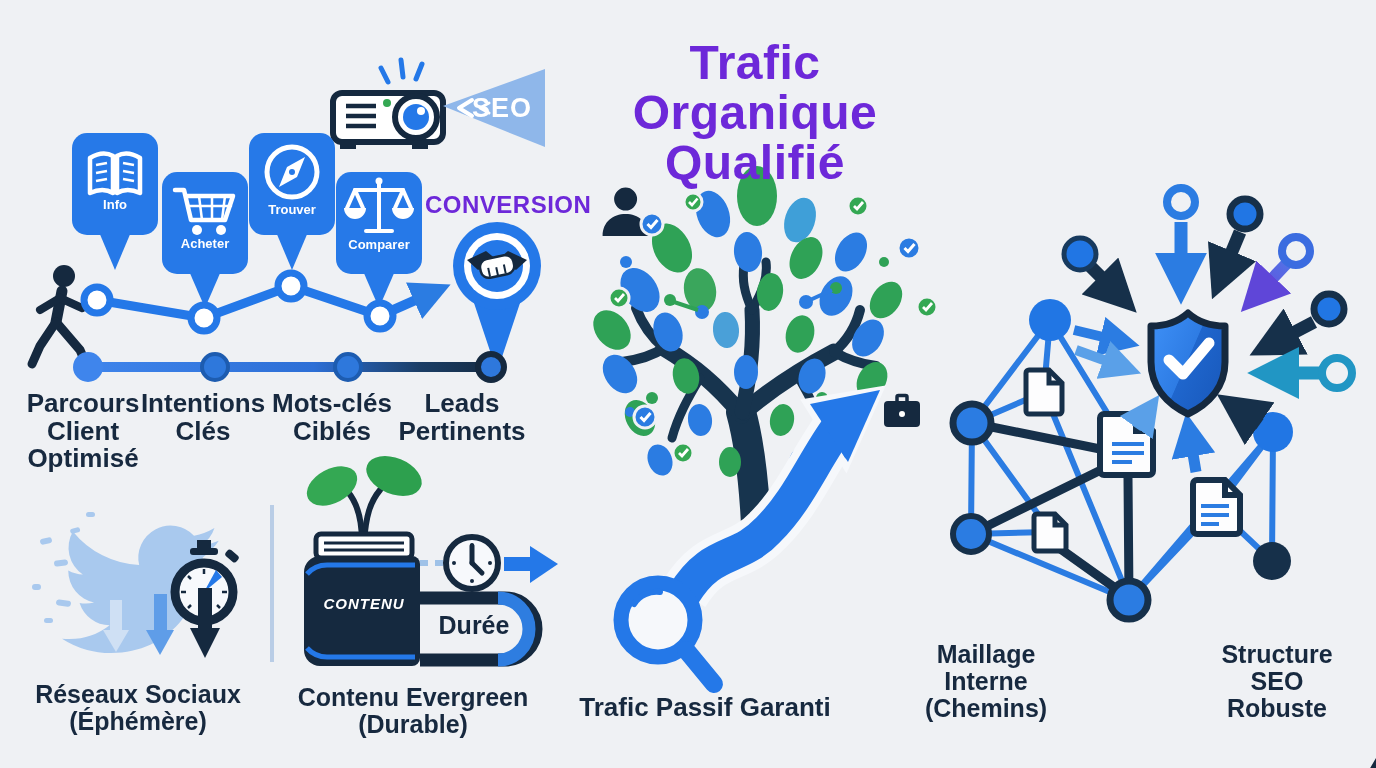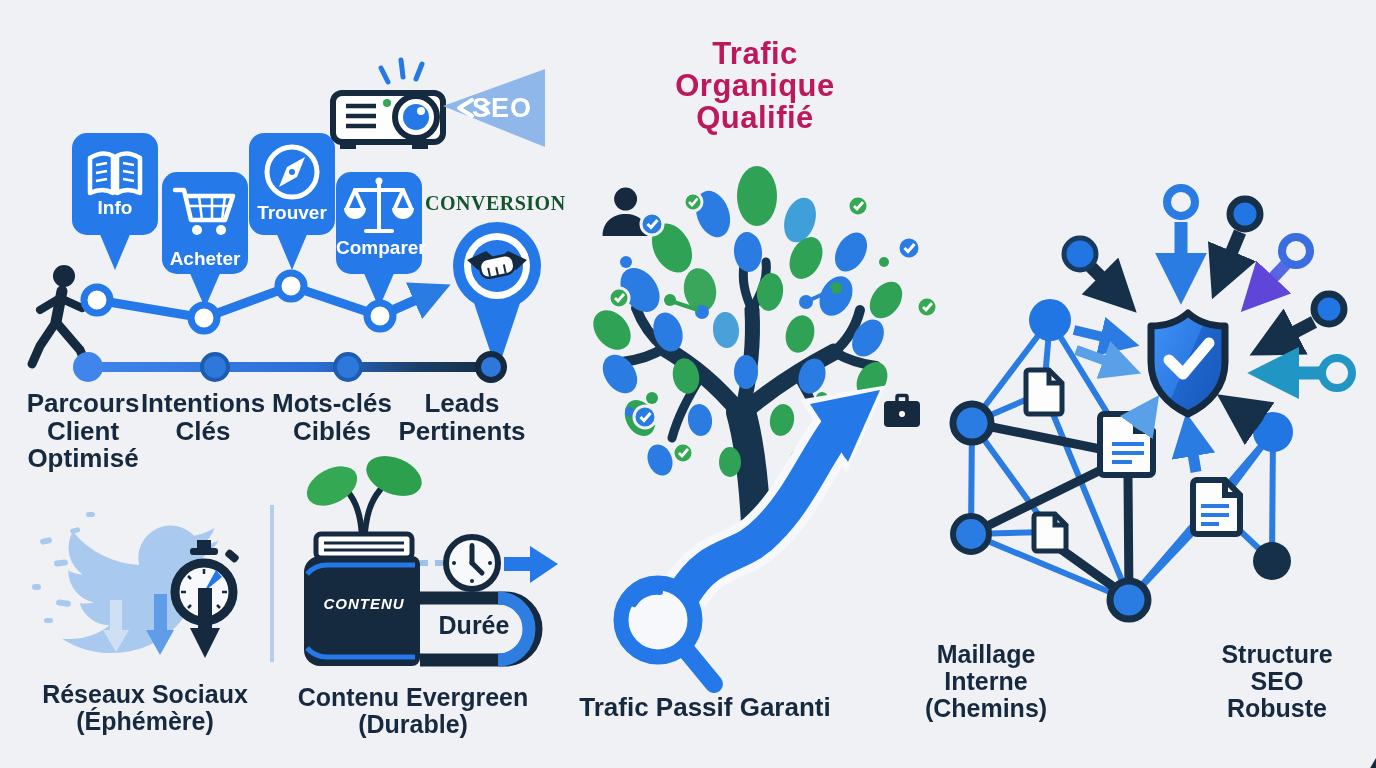--- a/index.html
+++ b/index.html
@@ -1,24 +1,24 @@
 <!DOCTYPE html>
 <html><head>
 <meta charset="utf-8">
 <style>
   html,body{margin:0;padding:0;background:#dfe2e8;}
   .stage{position:relative;width:1376px;height:768px;background:#eff1f4;overflow:hidden;
          font-family:"Liberation Sans",sans-serif;}
   .art{position:absolute;left:0;top:0;}
   .t{position:absolute;font-weight:700;color:#17293f;text-align:center;line-height:1.04;}
   .t span{display:block;}
-  .title{font-size:31px;color:#be185d;letter-spacing:.5px;}
+  .title{font-size:48px;color:#6d28d9;letter-spacing:.5px;}
   .stage-lbl{font-size:26px;line-height:1.06;}
-  .conv{font-size:20px;color:#14532d;letter-spacing:.5px;font-family:Liberation Serif, serif;}
-  .pl{color:#ffffff;font-size:19px;}
+  .conv{font-size:24px;color:#6d28d9;letter-spacing:.5px;}
+  .pl{color:#ffffff;font-size:13px;}
   .seo{color:#ffffff;font-size:27px;letter-spacing:1px;}
   .contenu{color:#ffffff;font-size:15px;letter-spacing:1px;}
   .duree{font-size:25px;}
   .big-lbl{font-size:25px;line-height:1.08;}
 </style>
 </head>
 <body>
 
 <div class="stage">
 
@@ -468,21 +468,21 @@
   </g>
 </svg>
 
 <div class="t title" style="left:585px;top:38px;width:340px;">
   <span>Trafic</span>
   <span>Organique</span>
   <span>Qualifié</span>
 </div>
 
 <div class="t pl" style="left:72px;top:198px;width:86px;">Info</div>
-<div class="t pl" style="left:162px;top:237px;width:86px;margin-top:12px;">Acheter</div>
+<div class="t pl" style="left:162px;top:237px;width:86px;">Acheter</div>
 <div class="t pl" style="left:249px;top:203px;width:86px;">Trouver</div>
 <div class="t pl" style="left:336px;top:238px;width:86px;">Comparer</div>
 
 <div class="t seo" style="left:462px;top:94px;width:80px;">SEO</div>
 <div class="t conv" style="left:425px;top:193px;width:136px;">CONVERSION</div>
 
 <div class="t stage-lbl" style="left:8px;top:390px;width:150px;">
   <span>Parcours</span>
   <span>Client</span>
   <span>Optimisé</span>
@@ -493,21 +493,21 @@
 </div>
 <div class="t stage-lbl" style="left:257px;top:390px;width:150px;">
   <span>Mots-clés</span>
   <span>Ciblés</span>
 </div>
 <div class="t stage-lbl" style="left:387px;top:390px;width:150px;">
   <span>Leads</span>
   <span>Pertinents</span>
 </div>
 
-<div class="t big-lbl" style="left:25px;top:681px;width:240px;">
+<div class="t big-lbl" style="left:18px;top:681px;width:240px;">
   <span>Réseaux Sociaux</span>
   <span>(Éphémère)</span>
 </div>
 <div class="t contenu" style="left:318px;top:596px;width:92px;font-style:italic;">CONTENU</div>
 <div class="t duree" style="left:432px;top:612px;width:84px;">Durée</div>
 <div class="t big-lbl" style="left:293px;top:684px;width:240px;">
   <span>Contenu Evergreen</span>
   <span>(Durable)</span>
 </div>
 

